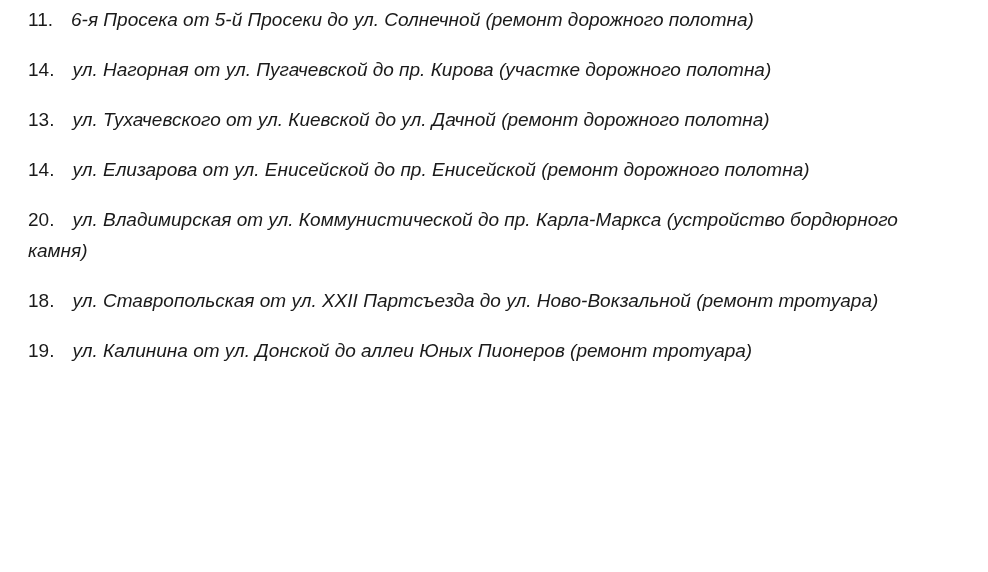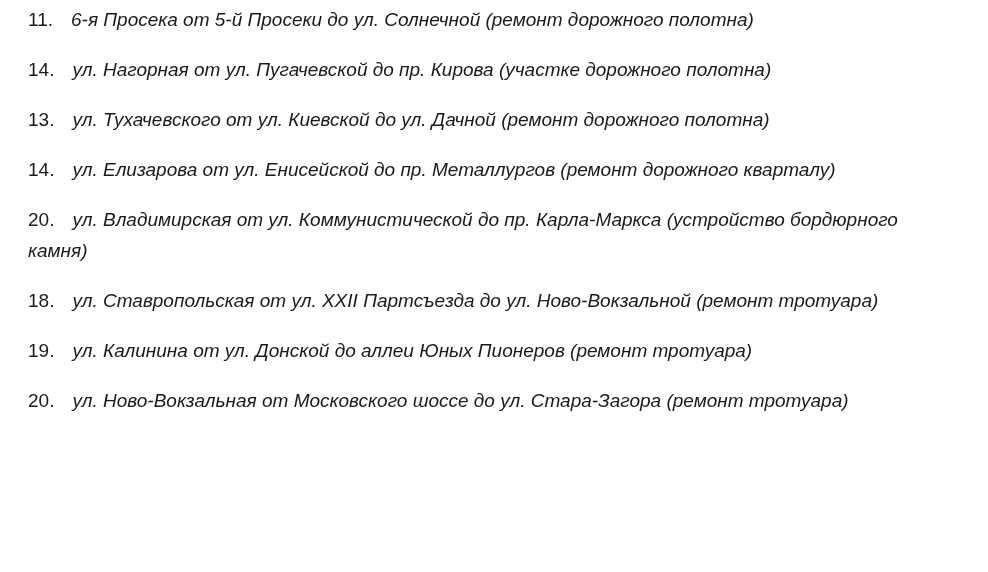--- a/index.html
+++ b/index.html
@@ -32,19 +32,18 @@
     font-style: italic;
   }
 </style>
 </head>
 <body>
 
 <div class="doc">
   <p class="item"><span class="num">11.</span><span class="txt">6-я Просека от 5-й Просеки до ул. Солнечной (ремонт дорожного полотна)</span></p>
   <p class="item"><span class="num">14.</span><span class="txt">ул. Нагорная от ул. Пугачевской до пр. Кирова (участке дорожного полотна)</span></p>
   <p class="item"><span class="num">13.</span><span class="txt">ул. Тухачевского от ул. Киевской до ул. Дачной (ремонт дорожного полотна)</span></p>
-  <p class="item"><span class="num">14.</span><span class="txt">ул. Елизарова от ул. Енисейской до пр. Металлургов (ремонт дорожного кварталу)</span></p>
+  <p class="item"><span class="num">14.</span><span class="txt">ул. Елизарова от ул. Енисейской до пр. Енисейской (ремонт дорожного полотна)</span></p>
   <p class="item"><span class="num">20.</span><span class="txt">ул. Владимирская от ул. Коммунистической до пр. Карла-Маркса (устройство бордюрного
 камня)</span></p>
   <p class="item"><span class="num">18.</span><span class="txt">ул. Ставропольская от ул. XXII Партсъезда до ул. Ново-Вокзальной (ремонт тротуара)</span></p>
   <p class="item"><span class="num">19.</span><span class="txt">ул. Калинина от ул. Донской до аллеи Юных Пионеров (ремонт тротуара)</span></p>
-  <p class="item"><span class="num">20.</span><span class="txt">ул. Ново-Вокзальная от Московского шоссе до ул. Стара-Загора (ремонт тротуара)</span></p>
 </div>
 
 </body></html>

